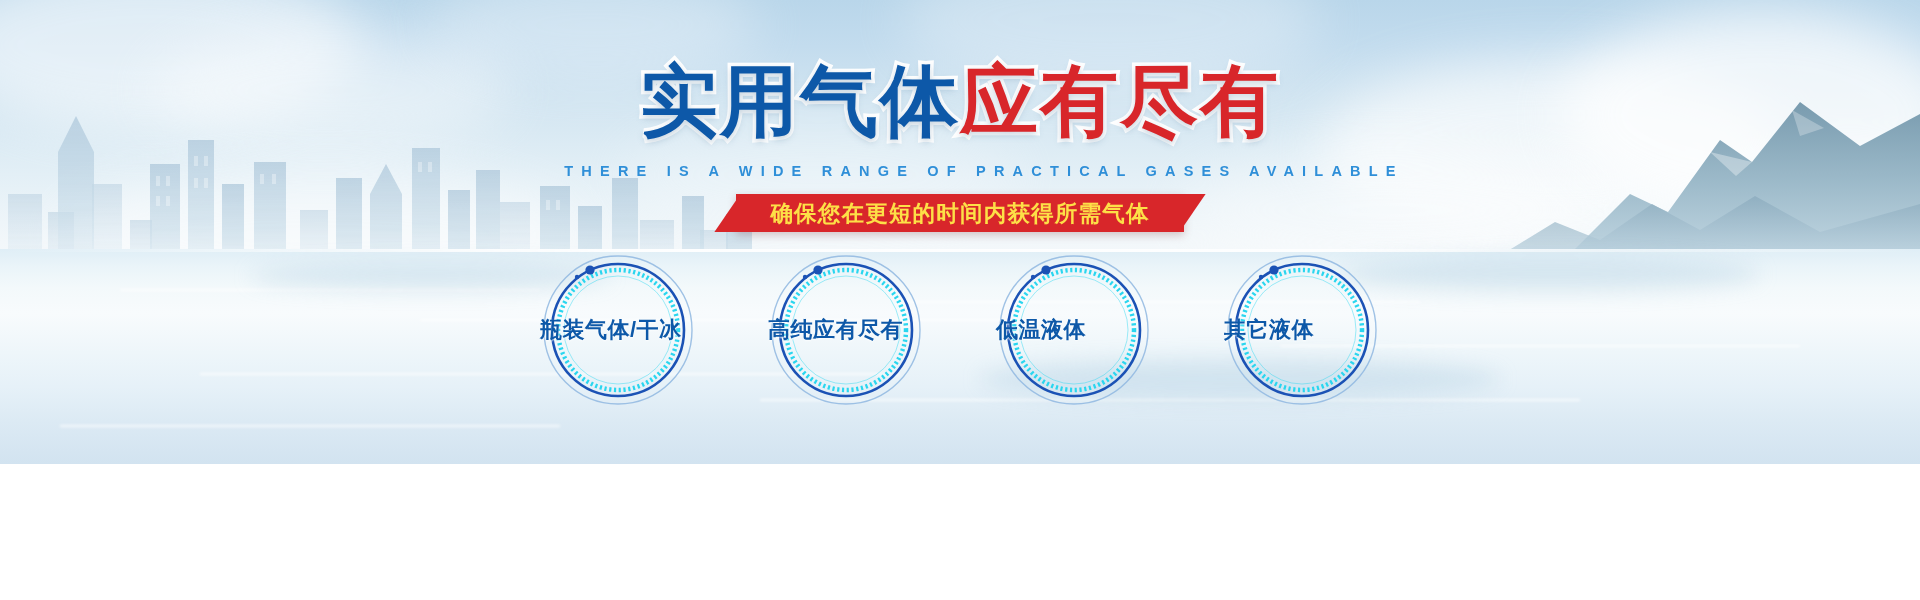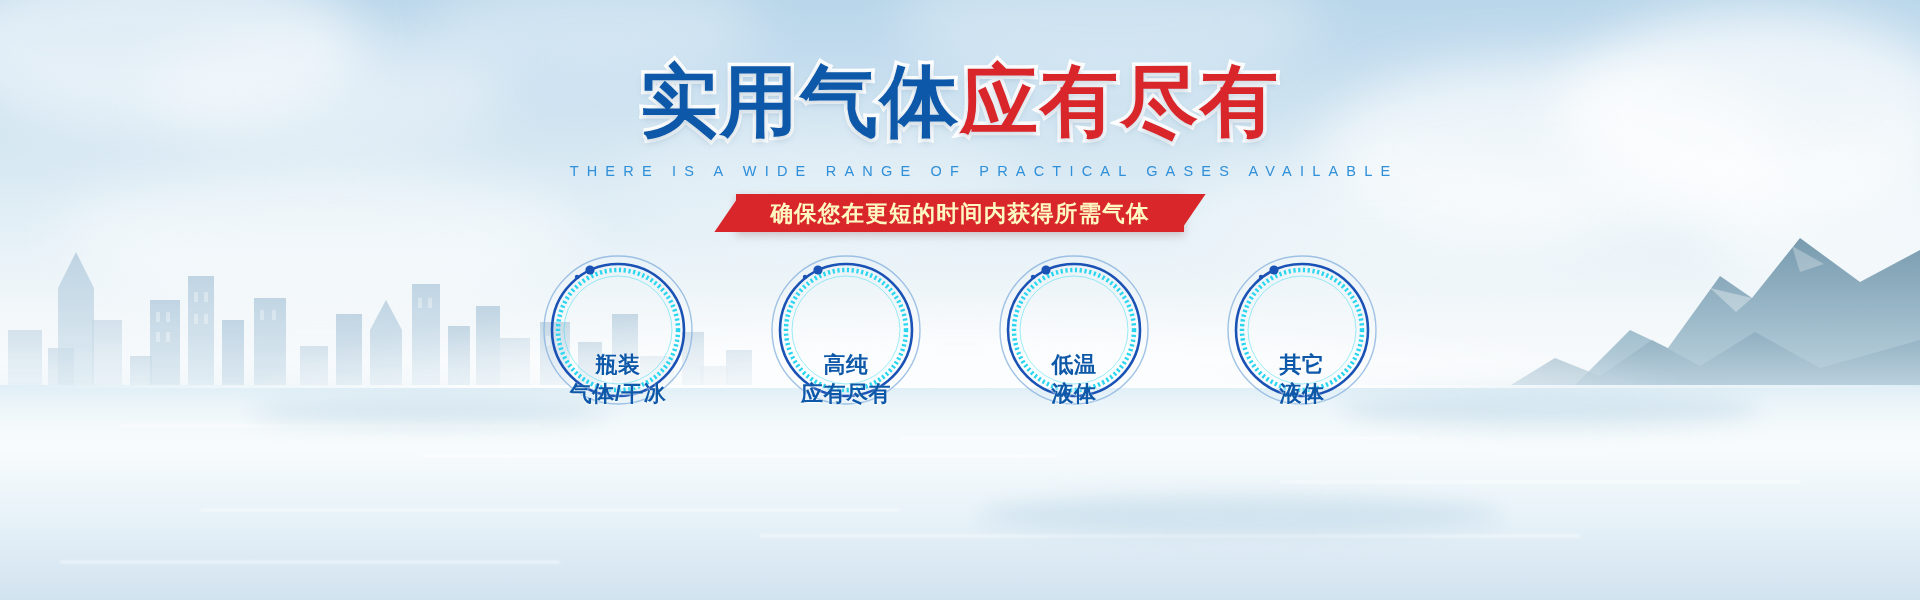--- a/index.html
+++ b/index.html
@@ -4,21 +4,21 @@
 <title>Banner</title>
 <style>
   html,body{margin:0;padding:0;}
   body{
     width:1920px;height:600px;overflow:hidden;
     font-family:"Liberation Sans","DejaVu Sans",sans-serif;
   }
 
   
   .banner{
-    position:relative;width:1920px;height:600px;overflow:hidden;
+    position:relative;width:1920px;height:464px;overflow:hidden;
     background:linear-gradient(180deg,
        #b9d6ea 0%,
        #c3dcee 10%,
        #d2e5f1 22%,
        #dfedf5 34%,
        #eaf3f8 44%,
        #f2f7fa 52%,
        #f7fafc 60%,
        #eef5f9 68%,
        #e3eff6 76%,
@@ -88,54 +88,54 @@
     display:inline-block;
     -webkit-text-stroke:7px #ffffff;
     paint-order:stroke fill;
     text-shadow:0 3px 7px rgba(90,130,160,.35);
   }
   .hl-blue{color:#0d58a8;}
   .hl-red{color:#d8262a;}
 
   .tagline{
     position:absolute;left:0;right:0;top:163px;text-align:center;
-    font-size:14.5px;letter-spacing:8.2px;color:#2f8fd8;font-weight:normal;
+    font-size:14.5px;letter-spacing:8.2px;color:#2f8fd8;font-weight:bold;
     white-space:nowrap;text-indent:8px;padding-left:40px;
   }
 
   
   .ribbon-wrap{position:absolute;left:0;right:0;top:194px;display:flex;justify-content:center;}
   .ribbon{
     position:relative;height:38px;
     background:#d8262a;
     display:flex;align-items:center;justify-content:center;
     padding:0 34px;
     box-shadow:0 3px 8px rgba(120,40,40,.25);
   }
   .ribbon:before,.ribbon:after{
     content:"";position:absolute;top:0;width:26px;height:38px;background:#d8262a;
   }
   .ribbon:before{left:-22px;clip-path:polygon(100% 0,100% 100%,0 100%);}
   .ribbon:after{right:-22px;clip-path:polygon(0 0,100% 0,0 100%);}
   .ribbon-text{
-    color:#fef9c3;font-size:22.5px;font-weight:bold;letter-spacing:1.2px;white-space:nowrap;
+    color:#fde047;font-size:22.5px;font-weight:bold;letter-spacing:1.2px;white-space:nowrap;
     position:relative;z-index:2;
   }
 
   
   .badges{
     position:absolute;left:0;right:0;top:252px;
     display:flex;justify-content:center;align-items:flex-start;
     gap:72px;
   }
   .badge{position:relative;width:156px;height:156px;flex:0 0 auto;}
   .badge svg{position:absolute;left:0;top:0;}
   .badge-label{
     position:absolute;left:0;right:0;top:0;height:156px;
-    display:flex;flex-direction:column;align-items:center;justify-content:flex-end;
+    display:flex;flex-direction:row;align-items:center;justify-content:flex-start;
     color:#0d58a8;font-weight:bold;font-size:22px;line-height:1.32;
     text-align:center;letter-spacing:.5px;
     text-shadow:0 1px 2px rgba(255,255,255,.9);
   }
 </style>
 </head>
 <body>
 
 <div class="banner">
 

